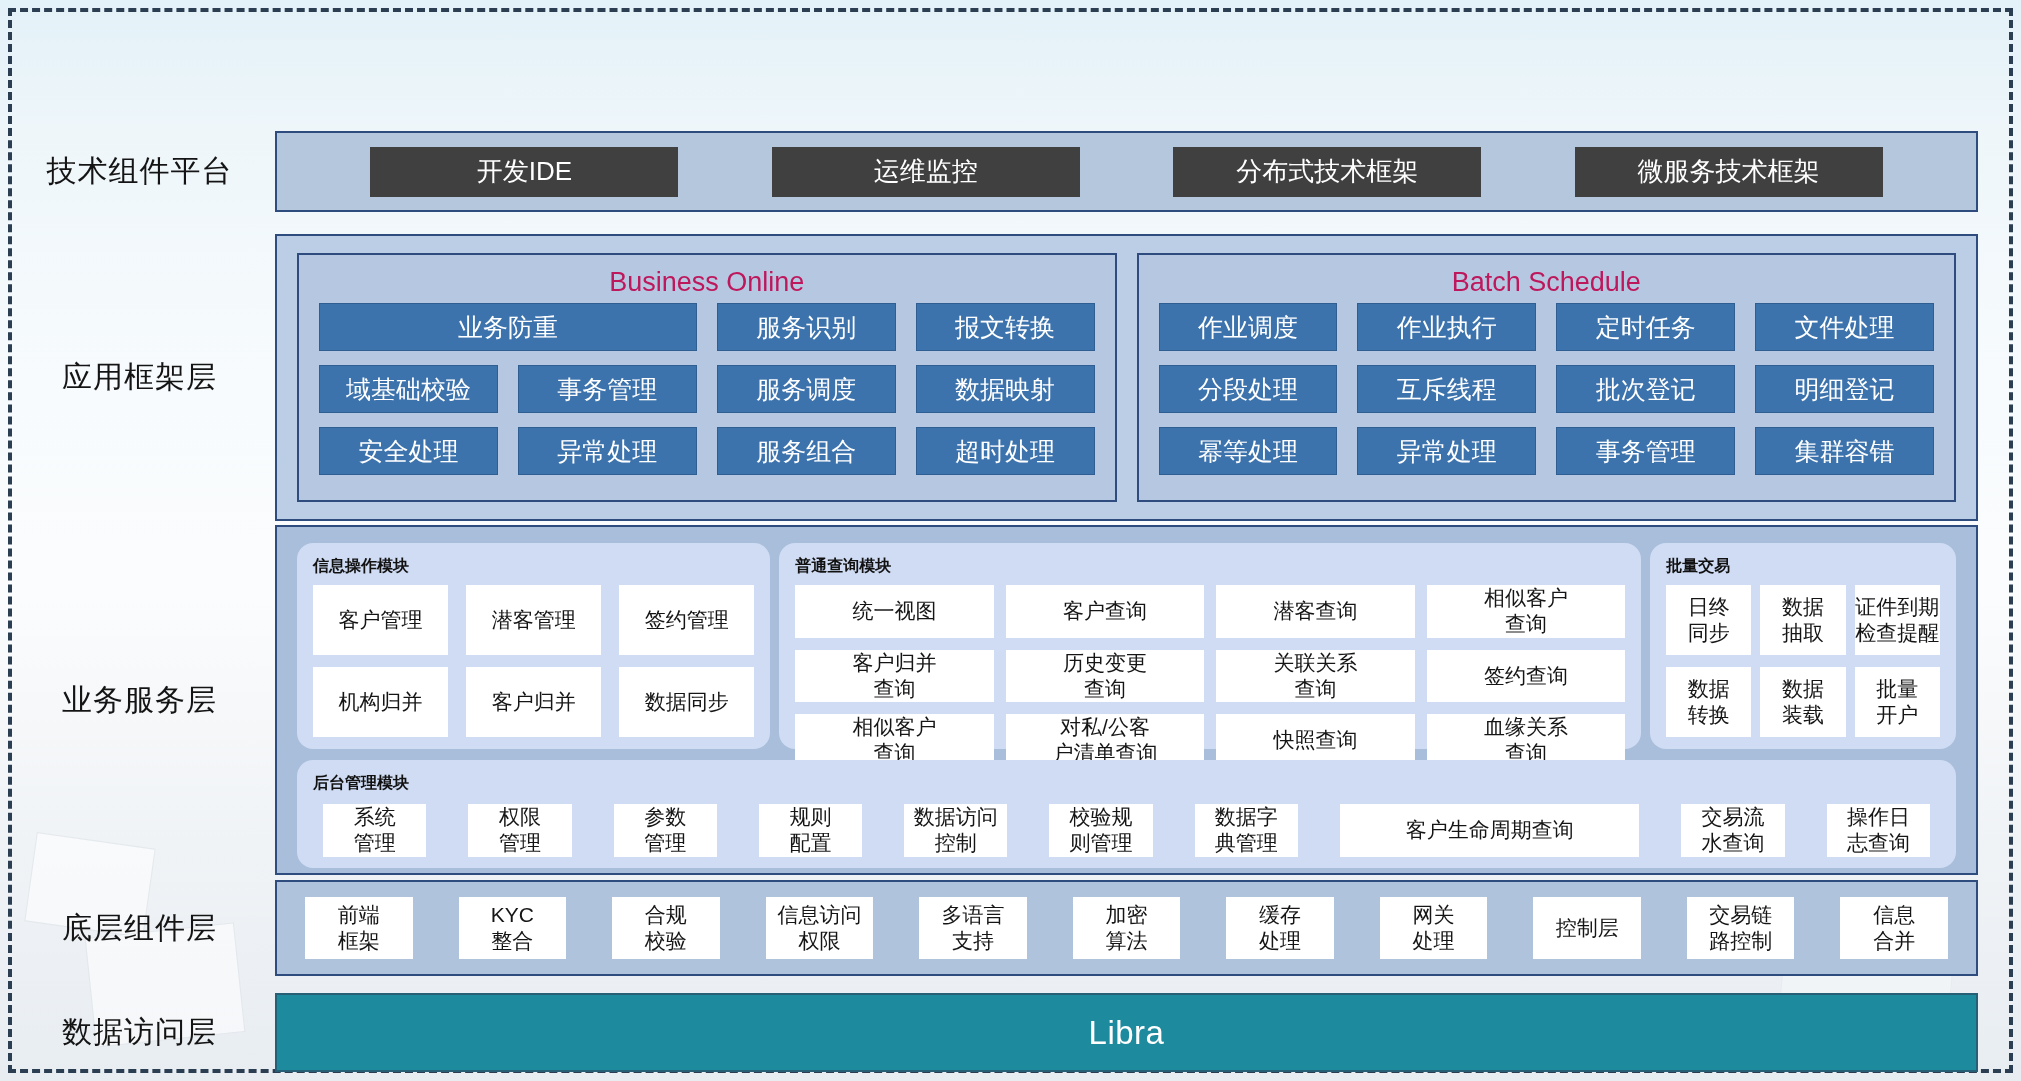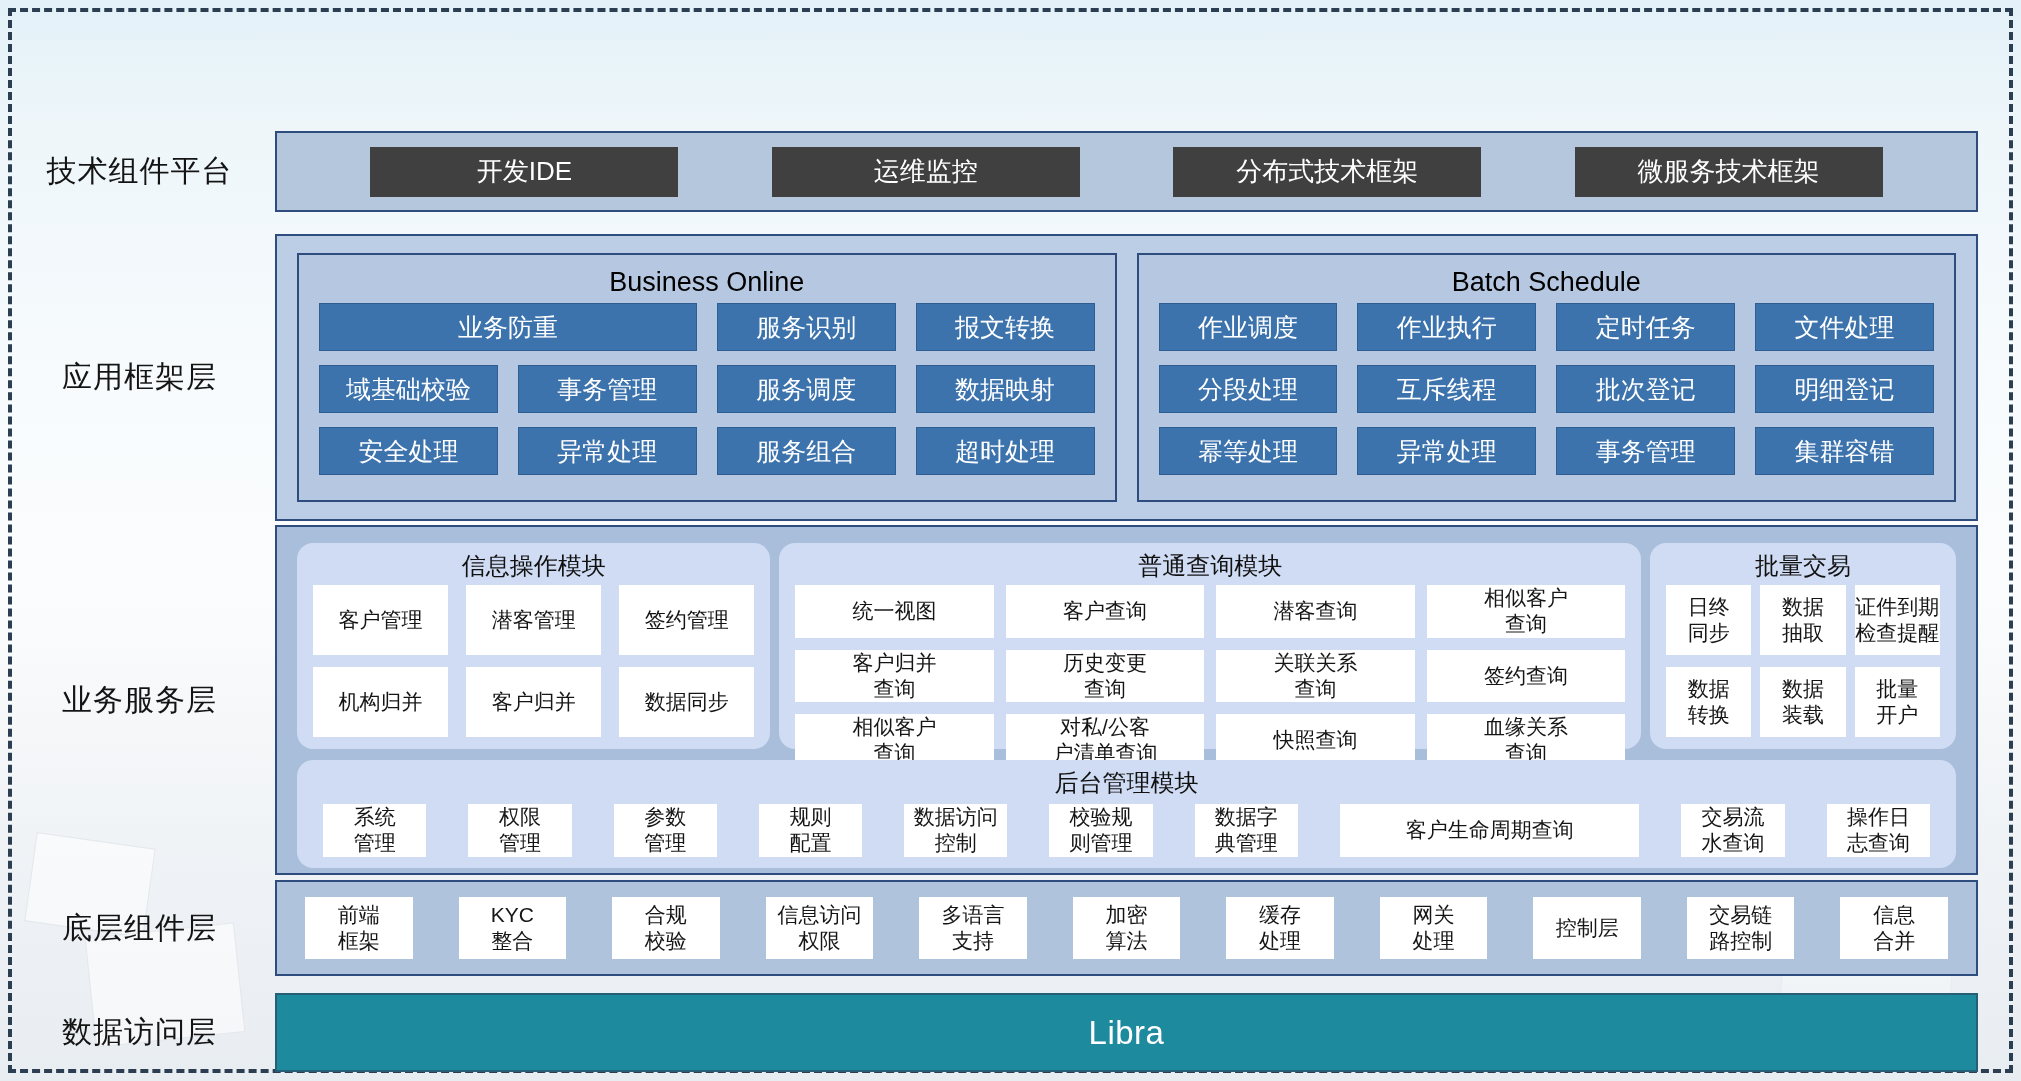--- a/index.html
+++ b/index.html
@@ -31,34 +31,34 @@
   .tech-box { width:100%; height:100%; background:#b5c7dd; border:2px solid #2e4c7e;
     display:flex; align-items:center; justify-content:space-evenly; }
   .btn-dark { width:308px; height:50px; background:#404040;
     display:flex; align-items:center; justify-content:center;
     color:#fff; font-size:26px; }
 
   
   .app-box { width:100%; height:100%; background:#bccde6; border:2px solid #2e4c7e;
     display:flex; gap:20px; padding:17px 20px; }
   .fw-box { flex:1; background:#b6c8e1; border:2px solid #2e4c7e; padding:6px 20px 14px; }
-  .fw-title { text-align:center; font-size:27px; color:#000000; height:42px; line-height:42px; }
+  .fw-title { text-align:center; font-size:27px; color:#be185d; height:42px; line-height:42px; }
   .fw-grid { display:grid; grid-template-columns:repeat(4,1fr); gap:14px 20px; }
   .btn-mid { height:48px; background:#3c73ad; border:1px solid #2f5e93;
     display:flex; align-items:center; justify-content:center;
     color:#fff; font-size:25px; }
   .btn-mid.span2 { grid-column:span 2; }
 
   
   .biz-box { width:100%; height:100%; background:#a8bedb; border:2px solid #2e4c7e;
     display:flex; flex-direction:column; gap:11px; padding:16px 20px 14px; }
   .biz-top { display:flex; gap:9px; height:206px; }
   .panel { background:#cfdcf3; border-radius:16px; padding:4px 16px 12px;
     display:flex; flex-direction:column; }
-  .panel-title { text-align:center; font-size:24px; color:#111; height:38px; line-height:38px; }
+  .panel-title { text-align:left; font-size:16px; color:#111; height:38px; line-height:38px;font-weight:bold; }
   .panel-grid { flex:1; display:grid; gap:12px 18px; }
   .p-info { flex:477; }
   .p-info .panel-grid { grid-template-columns:repeat(3,1fr); }
   .p-query { flex:897; }
   .p-query .panel-grid { grid-template-columns:repeat(4,1fr); gap:12px 12px; }
   .p-batch { flex:296; }
   .p-batch .panel-grid { grid-template-columns:repeat(3,1fr); gap:12px 9px; }
   .btn-white { background:#fff; display:flex; align-items:center; justify-content:center;
     text-align:center; color:#151515; font-size:21px; line-height:1.25; white-space:pre-line; }
   .p-admin { height:108px; }

